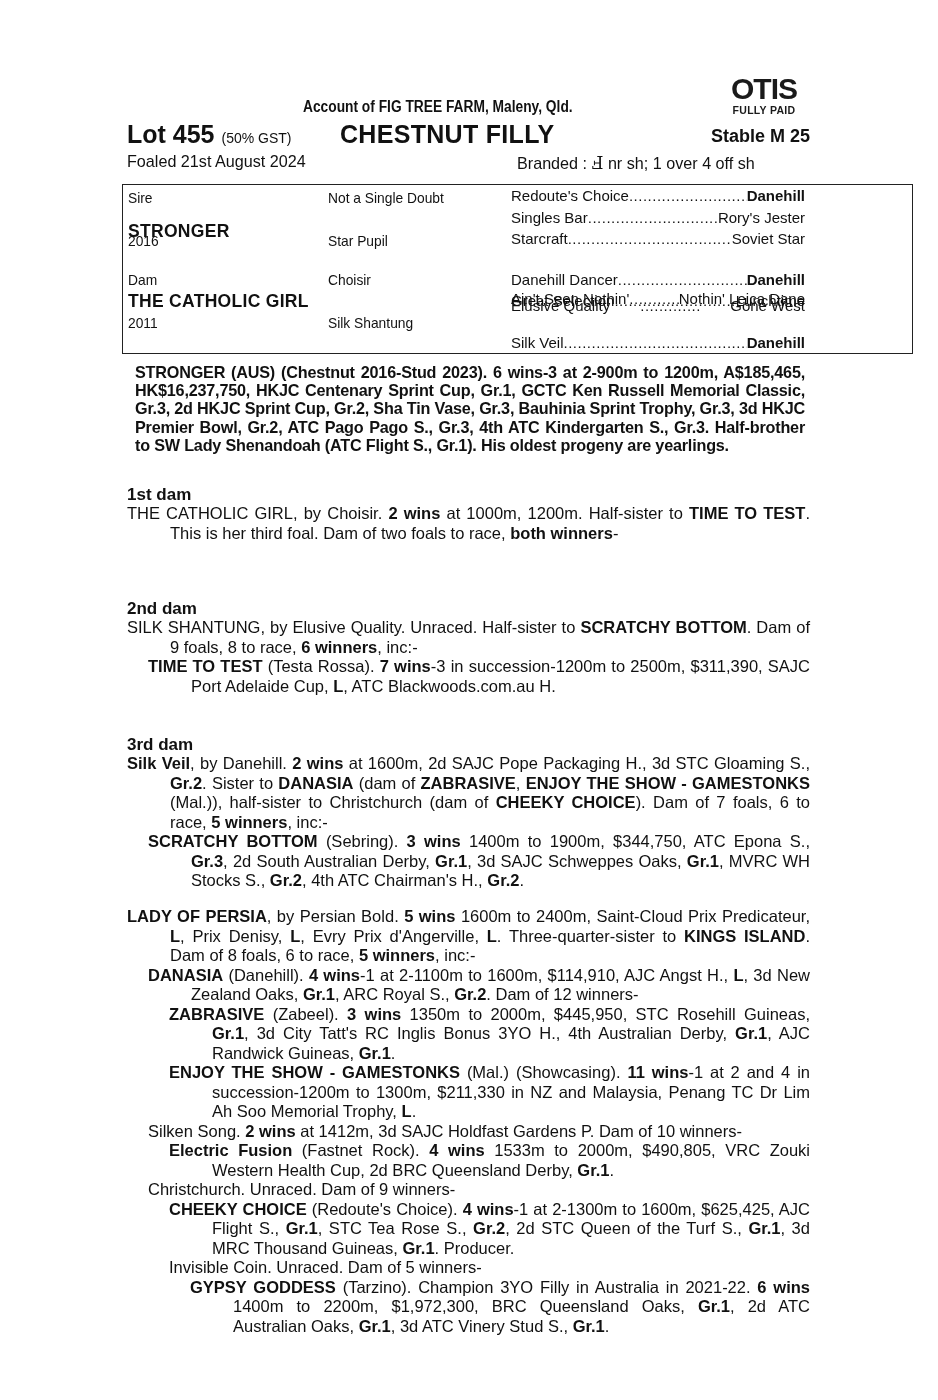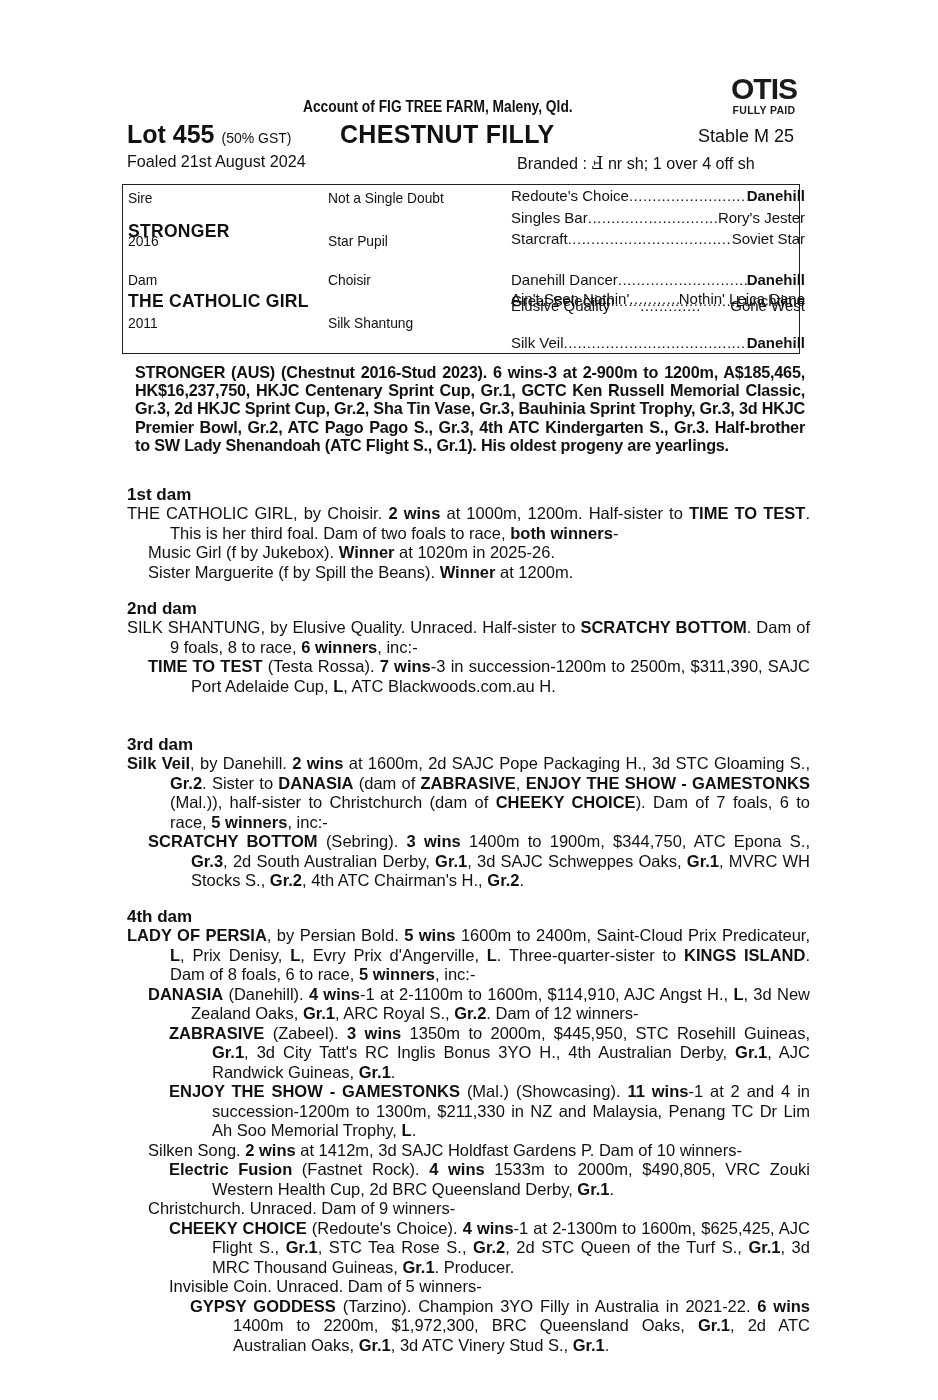--- a/index.html
+++ b/index.html
@@ -5,26 +5,26 @@
   html, body { margin: 0; padding: 0; background: #ffffff; }
   body { width: 938px; height: 1400px; position: relative; overflow: hidden; color: #111; font-family: "Liberation Sans", sans-serif; }
   .logo { position: absolute; left: 720px; top: 74px; width: 88px; text-align: center; }
   .logo-main { font-family: "Liberation Sans", sans-serif; font-weight: 900; font-size: 30px; letter-spacing: -1px; line-height: 30px; color: #1a1a1a; }
   .logo-sub { font-family: "Liberation Sans", sans-serif; font-weight: 700; font-size: 10.5px; letter-spacing: 0.3px; line-height: 12px; color: #1a1a1a; }
   .account { position: absolute; left: 303px; top: 98px; font-family: "Liberation Sans Narrow", "Liberation Sans", sans-serif; font-weight: 700; font-size: 16px; transform: scaleX(0.86); transform-origin: left; white-space: nowrap; }
   .lot-row { position: absolute; left: 127px; top: 120px; width: 683px; height: 32px; }
   .lot { position: absolute; left: 0; top: 0; font-weight: 900; font-size: 25px; }
   .lot-gst { font-weight: 400; font-size: 14px; }
   .sex { position: absolute; left: 213px; top: 0; font-weight: 900; font-size: 25px; letter-spacing: 0.3px; }
-  .stable { position: absolute; right: 16px; top: 6px; font-weight: 400; font-size: 18px; }
+  .stable { position: absolute; right: 0; top: 6px; font-weight: 700; font-size: 18px; }
   .foaled-row { position: absolute; left: 127px; top: 152px; width: 683px; font-size: 17px; transform: scaleX(0.95); transform-origin: left; }
   .branded { position: absolute; left: 517px; top: 152px; font-size: 17px; white-space: nowrap; transform: scaleX(0.95); transform-origin: left; }
   .brand-glyph { font-family: "DejaVu Serif", serif; font-size: 18px; }
 
-  .pedigree { position: absolute; left: 122px; top: 184px; width: 678px; height: 170px; border: 1.3px solid #222; box-sizing: border-box; }
+  .pedigree { position: absolute; left: 122px; top: 184px; width: 791px; height: 170px; border: 1.3px solid #222; box-sizing: border-box; }
   .ped-cell { position: absolute; font-size: 15px; white-space: nowrap; transform: scaleX(0.92); transform-origin: left; }
   .ped-bold { font-weight: 900; font-size: 17.5px; transform: none; letter-spacing: 0.3px; }
   .gp { position: absolute; left: 388px; width: 294px; font-size: 15px; display: flex; white-space: nowrap; }
   .gp .l { flex: 0 0 auto; text-align: center; }
   .gp .dots { flex: 1 1 auto; overflow: hidden; }
   .gp .dots::before { content: "................................................................................"; letter-spacing: 0.5px; }
   .gp .r { flex: 0 0 auto; }
   .gp .r.b { font-weight: 900; }
 
   .sire-notes { position: absolute; left: 135px; top: 363px; width: 670px; font-weight: 900; font-size: 16.2px; line-height: 18.2px; text-align: justify; letter-spacing: -0.2px; }
@@ -116,44 +116,39 @@
         <span class="r b">Danehill</span>
       </div>
     </div>
 </div>
 
 <div class="sire-notes">STRONGER (AUS) (Chestnut 2016-Stud 2023). 6 wins-3 at 2-900m to 1200m, A$185,465, HK$16,237,750, HKJC Centenary Sprint Cup, Gr.1, GCTC Ken Russell Memorial Classic, Gr.3, 2d HKJC Sprint Cup, Gr.2, Sha Tin Vase, Gr.3, Bauhinia Sprint Trophy, Gr.3, 3d HKJC Premier Bowl, Gr.2, ATC Pago Pago S., Gr.3, 4th ATC Kindergarten S., Gr.3. Half-brother to SW Lady Shenandoah (ATC Flight S., Gr.1). His oldest progeny are yearlings.</div>
 
 <div class="section" style="top:485px;">
   <div class="sec-title">1st dam</div>
   <p class="para i0"><span>THE CATHOLIC GIRL, by Choisir. </span><span class="b">2 wins</span><span> at 1000m, 1200m. Half-sister to </span><span class="b">TIME TO TEST</span><span>. This is her third foal. Dam of two foals to race, </span><span class="b">both winners</span><span>-</span></p>
-  <div id="first-progeny">
-      <p class="para i1"><span>Music Girl (f by Jukebox). </span><span class="b">Winner</span><span> at 1020m in 2025-26.</span></p>
-      <p class="para i1"><span>Sister Marguerite (f by Spill the Beans). </span><span class="b">Winner</span><span> at 1200m.</span></p>
-    </div>
 </div>
 
 <div class="section" style="top:599px;">
   <div class="sec-title">2nd dam</div>
   <p class="para i0"><span>SILK SHANTUNG, by Elusive Quality. Unraced. Half-sister to </span><span class="b">SCRATCHY BOTTOM</span><span>. Dam of 9 foals, 8 to race, </span><span class="b">6 winners</span><span>, inc:-</span></p>
   <div id="second-progeny">
       <p class="para i1"><span class="b">TIME TO TEST</span><span> (Testa Rossa). </span><span class="b">7 wins</span><span>-3 in succession-1200m to 2500m, $311,390, SAJC Port Adelaide Cup, </span><span class="b">L</span><span>, ATC Blackwoods.com.au H.</span></p>
     </div>
 </div>
 
 <div class="section" style="top:735px;">
   <div class="sec-title">3rd dam</div>
   <p class="para i0"><span class="b">Silk Veil</span><span>, by Danehill. </span><span class="b">2 wins</span><span> at 1600m, 2d SAJC Pope Packaging H., 3d STC Gloaming S., </span><span class="b">Gr.2</span><span>. Sister to </span><span class="b">DANASIA</span><span> (dam of </span><span class="b">ZABRASIVE</span><span>, </span><span class="b">ENJOY THE SHOW - GAMESTONKS</span><span> (Mal.)), half-sister to Christchurch (dam of </span><span class="b">CHEEKY CHOICE</span><span>). Dam of 7 foals, 6 to race, </span><span class="b">5 winners</span><span>, inc:-</span></p>
   <div id="third-progeny">
       <p class="para i1"><span class="b">SCRATCHY BOTTOM</span><span> (Sebring). </span><span class="b">3 wins</span><span> 1400m to 1900m, $344,750, ATC Epona S., </span><span class="b">Gr.3</span><span>, 2d South Australian Derby, </span><span class="b">Gr.1</span><span>, 3d SAJC Schweppes Oaks, </span><span class="b">Gr.1</span><span>, MVRC WH Stocks S., </span><span class="b">Gr.2</span><span>, 4th ATC Chairman's H., </span><span class="b">Gr.2</span><span>.</span></p>
     </div>
 </div>
 
 <div class="section" style="top:907px;">
-  <div class="sec-title">4th dam</div>
   <p class="para i0"><span class="b">LADY OF PERSIA</span><span>, by Persian Bold. </span><span class="b">5 wins</span><span> 1600m to 2400m, Saint-Cloud Prix Predicateur, </span><span class="b">L</span><span>, Prix Denisy, </span><span class="b">L</span><span>, Evry Prix d'Angerville, </span><span class="b">L</span><span>. Three-quarter-sister to </span><span class="b">KINGS ISLAND</span><span>. Dam of 8 foals, 6 to race, </span><span class="b">5 winners</span><span>, inc:-</span></p>
   <div id="fourth-progeny">
       <p class="para i1"><span class="b">DANASIA</span><span> (Danehill). </span><span class="b">4 wins</span><span>-1 at 2-1100m to 1600m, $114,910, AJC Angst H., </span><span class="b">L</span><span>, 3d New Zealand Oaks, </span><span class="b">Gr.1</span><span>, ARC Royal S., </span><span class="b">Gr.2</span><span>. Dam of 12 winners-</span></p>
       <p class="para i2"><span class="b">ZABRASIVE</span><span> (Zabeel). </span><span class="b">3 wins</span><span> 1350m to 2000m, $445,950, STC Rosehill Guineas, </span><span class="b">Gr.1</span><span>, 3d City Tatt's RC Inglis Bonus 3YO H., 4th Australian Derby, </span><span class="b">Gr.1</span><span>, AJC Randwick Guineas, </span><span class="b">Gr.1</span><span>.</span></p>
       <p class="para i2"><span class="b">ENJOY THE SHOW - GAMESTONKS</span><span> (Mal.) (Showcasing). </span><span class="b">11 wins</span><span>-1 at 2 and 4 in succession-1200m to 1300m, $211,330 in NZ and Malaysia, Penang TC Dr Lim Ah Soo Memorial Trophy, </span><span class="b">L</span><span>.</span></p>
       <p class="para i1"><span>Silken Song. </span><span class="b">2 wins</span><span> at 1412m, 3d SAJC Holdfast Gardens P. Dam of 10 winners-</span></p>
       <p class="para i2"><span class="b">Electric Fusion</span><span> (Fastnet Rock). </span><span class="b">4 wins</span><span> 1533m to 2000m, $490,805, VRC Zouki Western Health Cup, 2d BRC Queensland Derby, </span><span class="b">Gr.1</span><span>.</span></p>
       <p class="para i1"><span>Christchurch. Unraced. Dam of 9 winners-</span></p>
       <p class="para i2"><span class="b">CHEEKY CHOICE</span><span> (Redoute's Choice). </span><span class="b">4 wins</span><span>-1 at 2-1300m to 1600m, $625,425, AJC Flight S., </span><span class="b">Gr.1</span><span>, STC Tea Rose S., </span><span class="b">Gr.2</span><span>, 2d STC Queen of the Turf S., </span><span class="b">Gr.1</span><span>, 3d MRC Thousand Guineas, </span><span class="b">Gr.1</span><span>. Producer.</span></p>
       <p class="para i1b i2b" style="padding-left: 42px;"><span>Invisible Coin. Unraced. Dam of 5 winners-</span></p>

